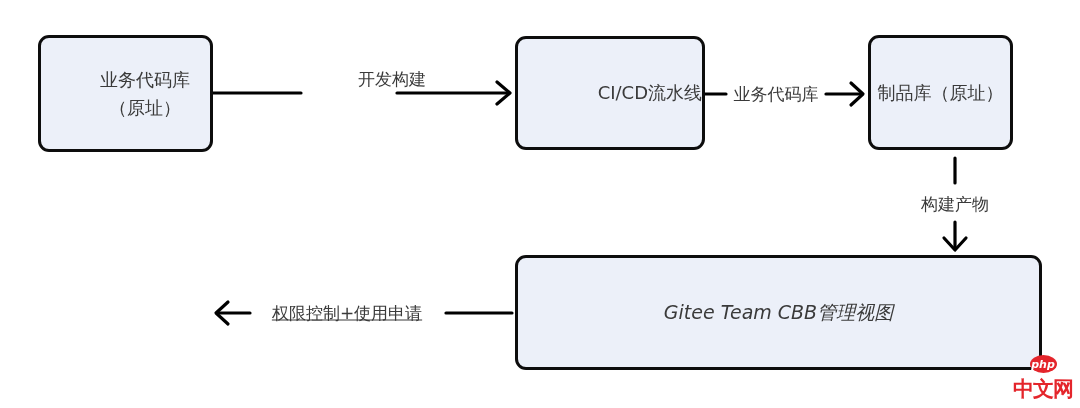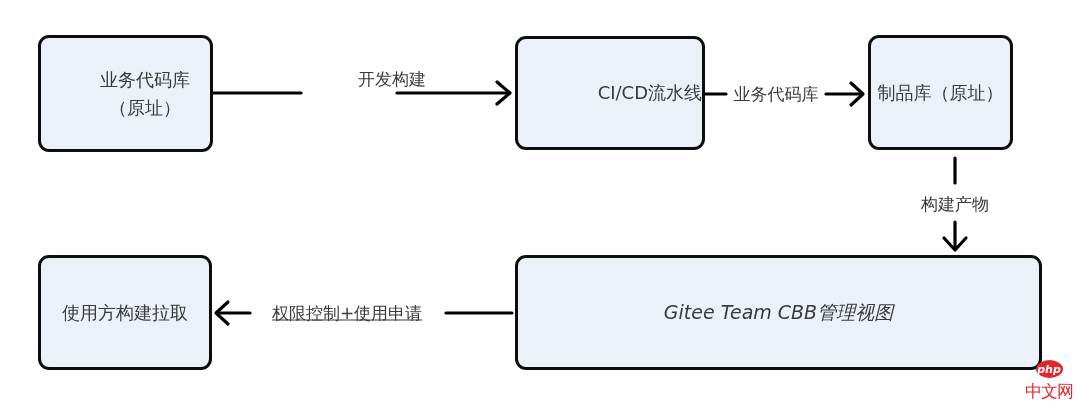--- a/index.html
+++ b/index.html
@@ -76,22 +76,22 @@
     font-size: 11px;
     font-weight: bold;
     font-style: italic;
     display: flex;
     align-items: center;
     justify-content: center;
     line-height: 1;
   }
   #wm-text {
     color: var(--wm-color, #e4252b);
-    font-size: 17px;
-    font-weight: normal;
+    font-size: 21px;
+    font-weight: bold;
     letter-spacing: -1px;
   }
 </style>
 </head>
 <body>
 
 <div id="stage">
 
   <svg id="edges" width="1080" height="408" viewBox="0 0 1080 408" aria-hidden="true">
     <g>
@@ -126,23 +126,20 @@
   </div>
 
   <div class="node n-artifact">
     <span>制品库（原址）</span>
   </div>
 
   <div class="node n-cbb">
     <span>Gitee Team CBB管理视图</span>
   </div>
 
-  <div class="node n-consumer">
-    <span>使用方构建拉取</span>
-  </div>
 
   <div class="edge-label el-dev">开发构建</div>
   <div class="edge-label el-artifact">业务代码库</div>
   <div class="edge-label el-register">构建产物</div>
   <div class="edge-label el-perm">权限控制+使用申请</div>
 
   <div id="watermark">
     <span id="wm-badge">php</span>
     <span id="wm-text">中文网</span>
   </div>

